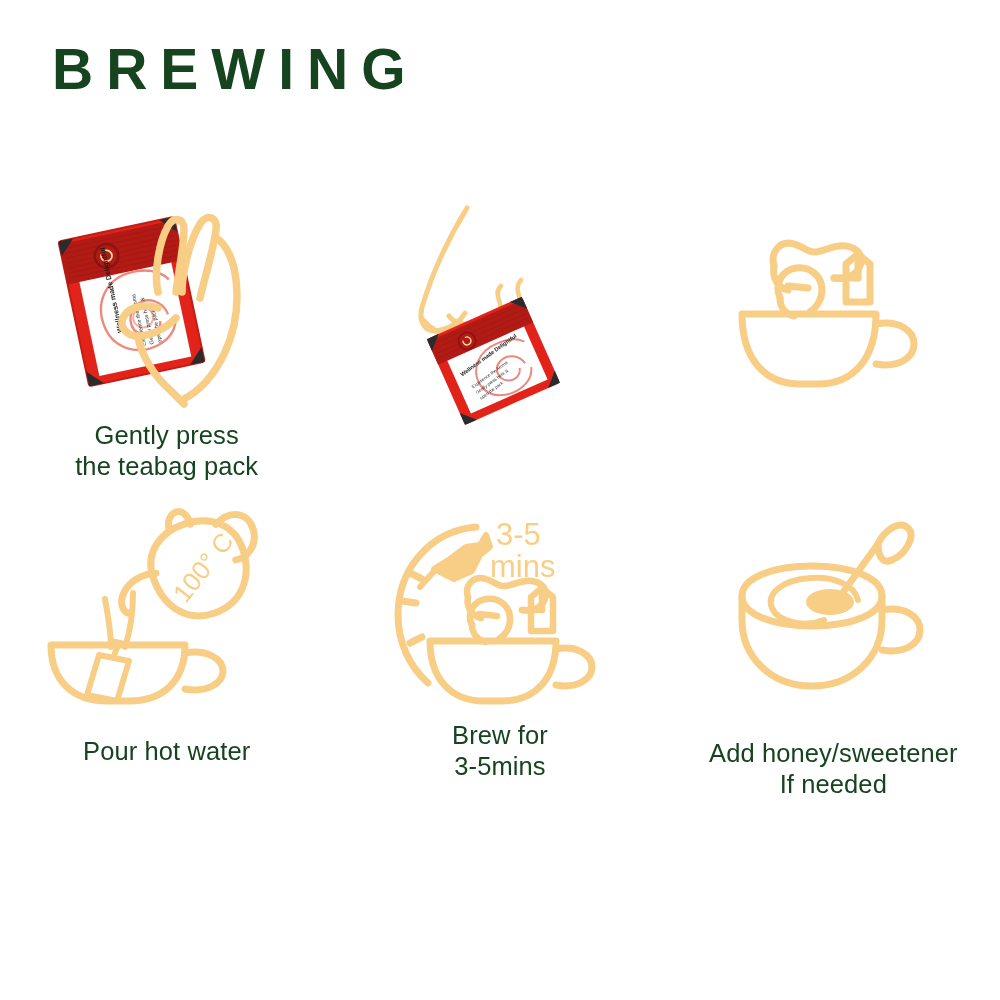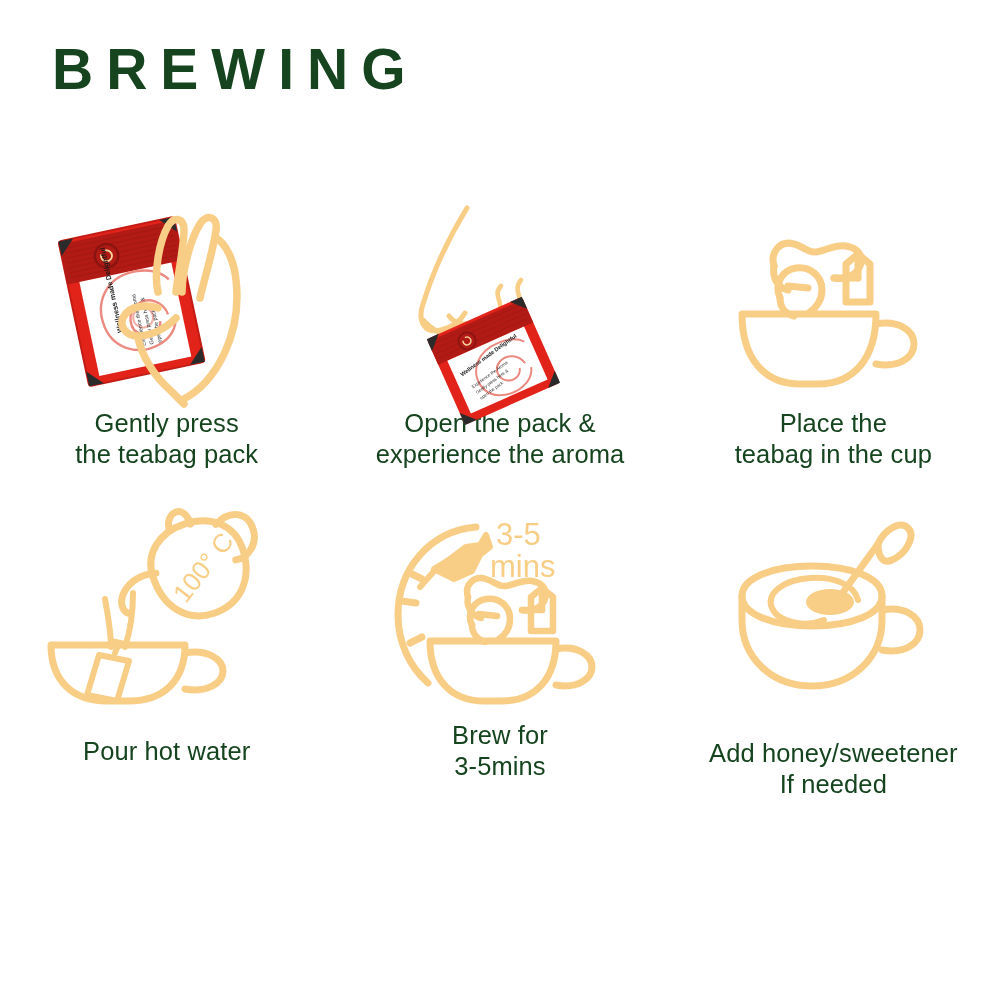--- a/index.html
+++ b/index.html
@@ -74,21 +74,21 @@
     font-weight: 400;
     font-size: 25.5px;
     line-height: 31px;
     text-align: center;
     letter-spacing: 0.1px;
     white-space: pre-line;
   }
 
   
   .row1 .icon-wrap { height: 212px; }
-  .row1 .caption { margin-top: 0; }
+  .row1 .caption { margin-top: 12px; }
   .row2 .icon-wrap { height: 214px; }
   .row2 .caption { margin-top: 14px; }
 
   .step-pour .caption { margin-top: 24px; }
   .step-sweeten .caption { margin-top: 26px; }
   .step-brew .caption { margin-top: 8px; }
 
   svg { display: block; overflow: visible; }
 </style>
 </head>
@@ -208,22 +208,20 @@
               <text x="30" y="67" font-family="'Liberation Sans',sans-serif" font-size="4.4" fill="#2a2a2a">Gently press here &amp;</text>
               <text x="30" y="74" font-family="'Liberation Sans',sans-serif" font-size="4.4" fill="#2a2a2a">open the pack</text>
             </g>
             <path d="M8 2 L21 2 L8 15 Z" fill="#2B2B2B"></path>
             <path d="M112 2 L112 15 L99 2 Z" fill="#2B2B2B"></path>
             <path d="M8 96 L8 83 L21 96 Z" fill="#2B2B2B"></path>
             <path d="M112 96 L99 96 L112 83 Z" fill="#2B2B2B"></path>
           </g>
         </svg>
       </div>
-      <div class="caption">Open the pack &amp;
-experience the aroma</div>
     </div>
 
     <div class="step row1 step-place">
       <div class="icon-wrap">
         <svg width="230" height="200" viewBox="0 0 230 200">
           <g fill="none" stroke="#F8CE86" stroke-width="7" stroke-linecap="round" stroke-linejoin="round">
 
             <path d="M56 64 C52 50 62 38 76 42 C84 44 90 50 96 50 C106 50 116 42 128 44 C140 46 146 54 142 64 C138 74 126 78 116 76"></path>
             <path d="M56 64 C54 76 60 86 70 88"></path>
 
@@ -236,22 +234,20 @@
 
             <path d="M140 52 L152 62 L152 100 L128 100 L128 62 Z"></path>
           </g>
 
           <g fill="none" stroke="#F8CE86" stroke-width="7" stroke-linecap="round" stroke-linejoin="round">
             <path d="M24 112 L158 112 C158 156 136 182 100 182 L82 182 C46 182 24 156 24 112 Z"></path>
             <path d="M158 122 C180 118 196 128 196 142 C196 156 180 166 158 162"></path>
           </g>
         </svg>
       </div>
-      <div class="caption">Place the
-teabag in the cup</div>
     </div>
 
     <div class="step row2 step-pour">
       <div class="icon-wrap">
         <svg width="260" height="205" viewBox="0 0 260 205">
 
           <g transform="rotate(-18 160 80)">
             <g fill="none" stroke="#F8CE86" stroke-width="7" stroke-linecap="round" stroke-linejoin="round">
 
               <path d="M120 60 C120 36 140 20 166 20 C194 20 214 36 214 62 C214 92 196 114 166 114 C138 114 120 92 120 60 Z"></path>

